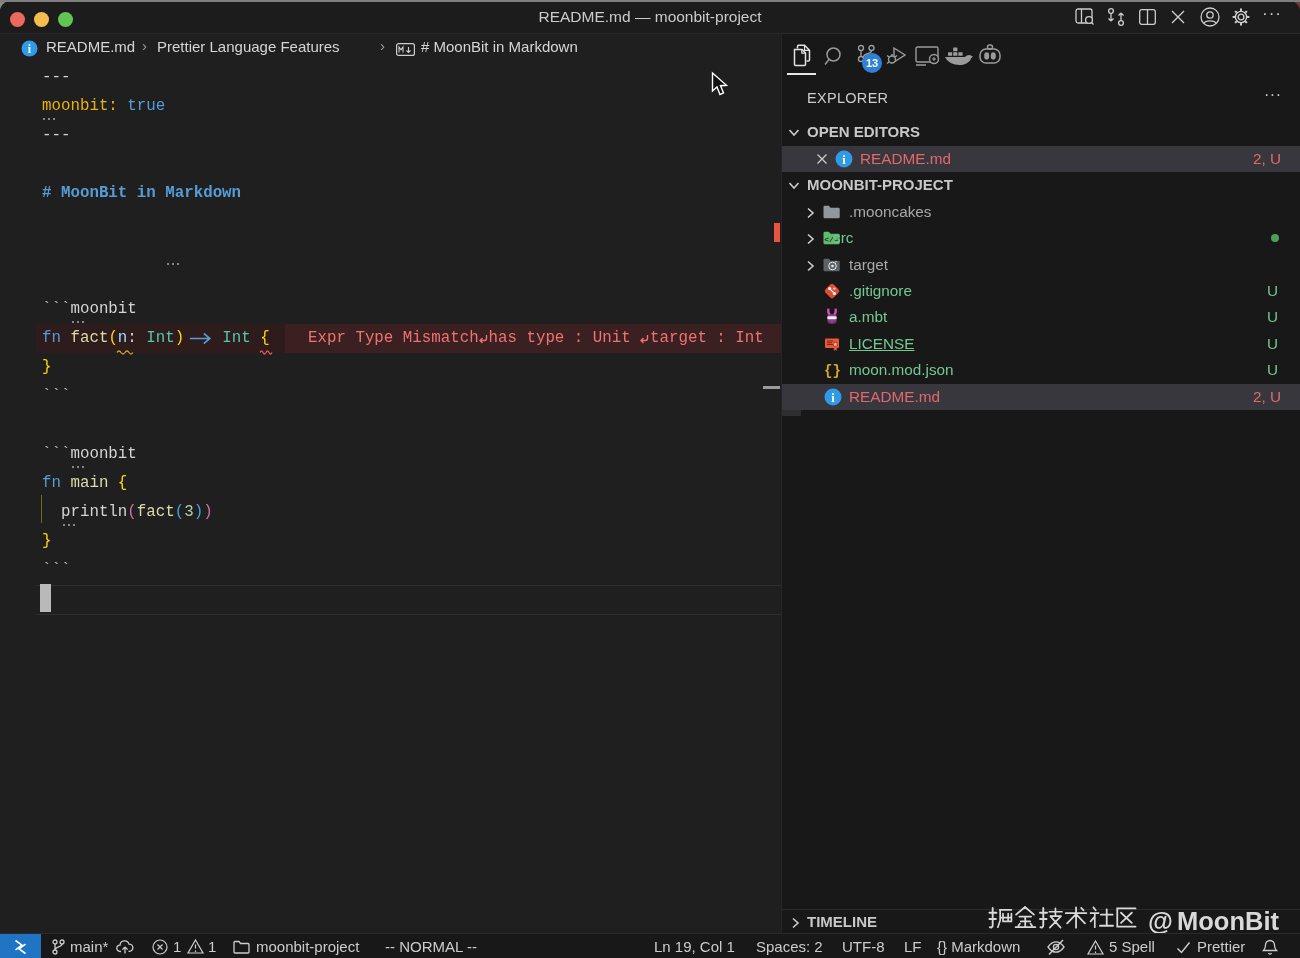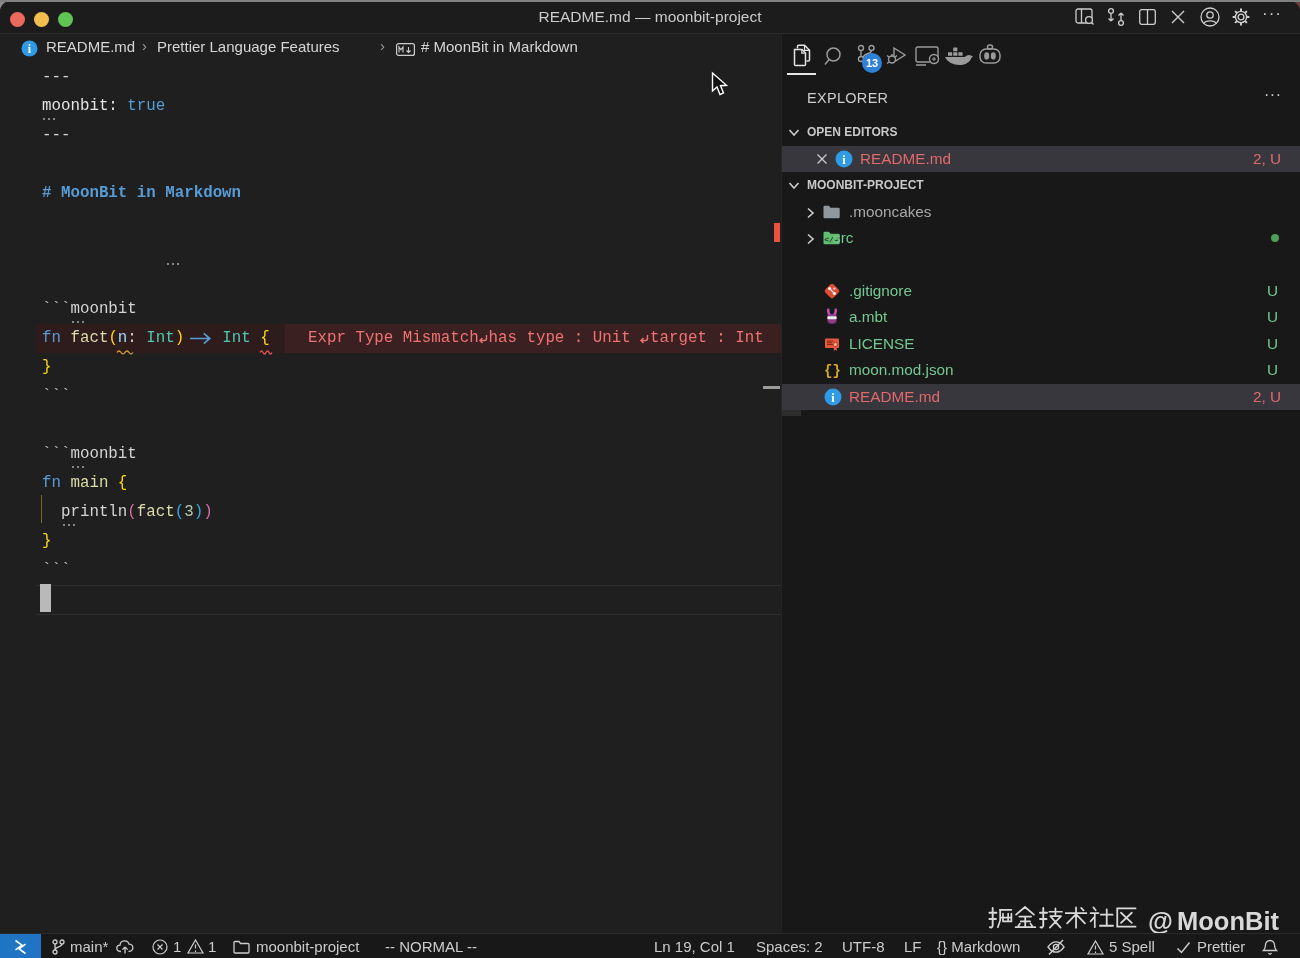--- a/index.html
+++ b/index.html
@@ -18,21 +18,21 @@
   .mono{font-family:"Liberation Mono",monospace;font-size:15.8px;white-space:pre;}
   .ln{position:absolute;left:42px;height:29px;line-height:29px;color:#d4d4d4;}
   .blue{color:#569cd6}.lblue{color:#9cdcfe}.teal{color:#4ec9b0}.cream{color:#dcdcaa}
   .gold{color:#ffd60a}.pink{color:#d36fa4}.bblue{color:#3da2e0}.num{color:#b5cea8}
   .gray{color:#bdbdbd}.errred{color:#f07272}
   .dots{position:absolute;width:16px;height:3px;}
   .dots i{position:absolute;top:0;width:2.2px;height:2.2px;background:#a8a8a8;border-radius:50%;}
   
   #sidebar{position:absolute;left:781px;top:33px;width:519px;height:899px;background:#181818;border-left:1px solid #252525;}
   .sbrow{position:absolute;left:0;width:519px;height:26.5px;line-height:26.5px;}
-  .hdr{font-weight:bold;font-size:12px;color:#c8c8c8;}
+  .hdr{font-weight:bold;font-size:15px;color:#c8c8c8;}
   .item{font-size:15.3px;color:#a9a9a9;}
   .green{color:#73c991;}
   .salmon{color:#e2696b;}
   .chev{position:absolute;stroke:#cccccc;fill:none;stroke-width:1.6;}
   
   #statusbar{position:absolute;left:0;top:932px;width:1300px;height:26px;background:#181818;border-top:1px solid #2a2a2a;color:#cccccc;font-size:15px;}
   .st{position:absolute;top:0;height:26px;line-height:26px;white-space:pre;}
   svg{overflow:visible}
 </style>
 </head>
@@ -90,21 +90,21 @@
       <span class="abs" style="left:157px;top:4px;">Prettier Language Features</span>
       <span class="abs" style="left:380px;top:3px;color:#9a9a9a;">›</span>
       <svg class="abs" style="left:396px;top:9px" width="19" height="13" viewBox="0 0 19 13" fill="none" stroke="#cdcdcd" stroke-width="1.2">
         <rect x="0.6" y="0.6" width="17.8" height="11.8" rx="2"></rect>
         <path d="M3 9.5 V4 l2 2.8 2-2.8 V9.5 M12.5 4 v5.5 M10.5 7.5 l2 2 2-2" stroke-width="1.1"></path>
       </svg>
       <span class="abs" style="left:421px;top:4px;"># MoonBit in Markdown</span>
     </div>
 
     <div class="ln mono" style="top:29px;">---</div>
-    <div class="ln mono" style="top:58px;"><span class="lblue" style="color:#e5e5e5">moonbit:</span><span class="blue"> true</span></div>
+    <div class="ln mono" style="top:58px;"><span class="lblue" style="color:#eab308">moonbit:</span><span class="blue"> true</span></div>
     <div class="dots" style="left:43px;top:84px;">
         <i style="left:0"></i>
         <i style="left:5px"></i>
         <i style="left:10px"></i>
       </div>
     <div class="ln mono" style="top:87px;">---</div>
     <div class="ln mono blue" style="top:145px;font-weight:bold;"># MoonBit in Markdown</div>
     <div class="dots" style="left:167px;top:229px;">
         <i style="left:0"></i>
         <i style="left:5px"></i>
@@ -252,20 +252,32 @@
       <svg class="chev" style="left:24px;top:8px" width="9" height="12">
           <path d="M2 1.5 L7 6 L2 10.5"></path>
         </svg>
       <svg class="abs" style="left:41px;top:6px" width="17" height="14" viewBox="0 0 17 14">
           <path d="M0.5 2 a1.2 1.2 0 0 1 1.2 -1.2 h4.2 l1.6 1.9 H15.5 a1.2 1.2 0 0 1 1.2 1.2 V12 a1.2 1.2 0 0 1 -1.2 1.2 H1.7 A1.2 1.2 0 0 1 0.5 12 Z" fill="#62ba70"></path>
           <text x="8.5" y="11" font-size="8" font-weight="bold" fill="#1b3a20" text-anchor="middle" font-family="Liberation Mono,monospace">&lt;/&gt;</text>
         </svg>
       <span class="abs" style="left:51px;">src</span>
       <span class="abs" style="left:489px;top:9px;width:8px;height:8px;border-radius:50%;background:#4f9e58;"></span>
     </div>
+    <div class="sbrow item" style="top:217.55px;">
+      <svg class="chev" style="left:24px;top:8px" width="9" height="12">
+          <path d="M2 1.5 L7 6 L2 10.5"></path>
+        </svg>
+      <svg class="abs" style="left:41px;top:6px" width="17" height="14" viewBox="0 0 17 14">
+          <path d="M0.5 2 a1.2 1.2 0 0 1 1.2 -1.2 h4.2 l1.6 1.9 H15.5 a1.2 1.2 0 0 1 1.2 1.2 V12 a1.2 1.2 0 0 1 -1.2 1.2 H1.7 A1.2 1.2 0 0 1 0.5 12 Z" fill="#5c6368"></path>
+          <circle cx="9.5" cy="8" r="3.8" fill="none" stroke="#e8e8e8" stroke-width="1"></circle>
+          <circle cx="9.5" cy="8" r="1.3" fill="#e8e8e8"></circle>
+          <path d="M12 4.5 l1.5 -1.5" stroke="#e8e8e8" stroke-width="1"></path>
+        </svg>
+      <span class="abs" style="left:67px;">target</span>
+    </div>
     <div class="sbrow item green" style="top:244px;">
       <svg class="abs" style="left:41px;top:4px" width="18" height="18" viewBox="0 0 18 18">
           <rect x="3.2" y="3.2" width="11.6" height="11.6" rx="2.4" transform="rotate(45 9 9)" fill="#dd4c35"></rect>
           <circle cx="6.6" cy="6.6" r="1.5" fill="#fff"></circle>
           <circle cx="11.4" cy="11.4" r="1.5" fill="#fff"></circle>
           <circle cx="11.4" cy="6.6" r="1.2" fill="#fff" opacity="0.7"></circle>
           <path d="M7.6 7.6 L10.4 10.4" stroke="#fff" stroke-width="1.3"></path>
         </svg>
       <span class="abs" style="left:67px;">.gitignore</span>
       <span class="abs" style="left:485px;">U</span>
@@ -282,37 +294,40 @@
       <span class="abs" style="left:485px;">U</span>
     </div>
     <div class="sbrow item green" style="top:296.9px;">
       <svg class="abs" style="left:42px;top:5px" width="16" height="16" viewBox="0 0 16 16">
         <rect x="1" y="2.5" width="14" height="9.5" rx="1" fill="#e8593c"></rect>
         <path d="M3 5 h6 M3 6.8 h5 M3 8.6 h6" stroke="#7a2413" stroke-width="1"></path>
         <circle cx="11.3" cy="8.2" r="2.6" fill="#c23a22"></circle>
         <path d="M11.3 6 l0.7 1.4 1.5 0.2 -1.1 1.1 0.3 1.5 -1.4 -0.7 -1.4 0.7 0.3 -1.5 -1.1 -1.1 1.5 -0.2 z" fill="#f4b9a8"></path>
         <path d="M9.8 11.5 h3 v3.5 l-1.5 -1.2 -1.5 1.2 z" fill="#e8593c"></path>
       </svg>
-      <span class="abs" style="left:67px;">LICENSE</span>
+      <span class="abs" style="left:67px;text-decoration:underline;">LICENSE</span>
       <span class="abs" style="left:485px;">U</span>
     </div>
     <div class="sbrow item green" style="top:323.35px;">
       <div class="abs" style="left:42px;top:1px;width:18px;color:#d8a826;font-family:'Liberation Mono',monospace;font-weight:bold;font-size:14px;">{}</div>
       <span class="abs" style="left:67px;">moon.mod.json</span>
       <span class="abs" style="left:485px;">U</span>
     </div>
     <div class="sbrow" style="top:349.8px;background:#37373d;">
       <svg class="abs" style="left:42px;top:4.5px" width="18" height="18" viewBox="0 0 18 18">
           <circle cx="9" cy="9" r="8.5" fill="#2f9ae6"></circle>
           <text x="9" y="13.5" font-size="12.5" font-weight="bold" fill="#fff" text-anchor="middle" font-family="Liberation Serif,serif">i</text>
         </svg>
       <span class="item salmon abs" style="left:67px;">README.md</span>
       <span class="item salmon abs" style="left:471px;">2, U</span>
     </div>
     
+    <div class="sbrow hdr" style="top:875px;border-top:1px solid #2a2a2a;height:24px;line-height:24px;"><svg class="chev" style="left:9px;top:7px" width="9" height="12">
+          <path d="M2 1.5 L7 6 L2 10.5"></path>
+        </svg><span style="margin-left:25px;">TIMELINE</span></div>
     
     <svg class="abs" style="left:206px;top:871px" width="148" height="27" viewBox="0 0 158 28" preserveAspectRatio="none" fill="none" stroke="#d9d9d9" stroke-width="2" stroke-linecap="round">
 
       <g>
         <path d="M5 3 V21 a2 2 0 0 1 -3 2 M1.5 8 H9 M1.5 14.5 H8.5"></path>
         <path d="M12.5 5 H25 M13 5 V16 L10.5 23 M16 9 V17 M21.5 9 V17 M13.5 13 H24 M16.5 17 H25 M25 9 V17" stroke-width="1.8"></path>
       </g>
 
       <g transform="translate(27,0)">
         <path d="M12.5 2 L3 10 M12.5 2 L22 10 M6.5 12 H19 M8 17 H18 M2.5 23 H23.5 M12.75 12 V23 M7 19.5 l-1.5 2 M18.5 19.5 l1.5 2" stroke-width="1.9"></path>

